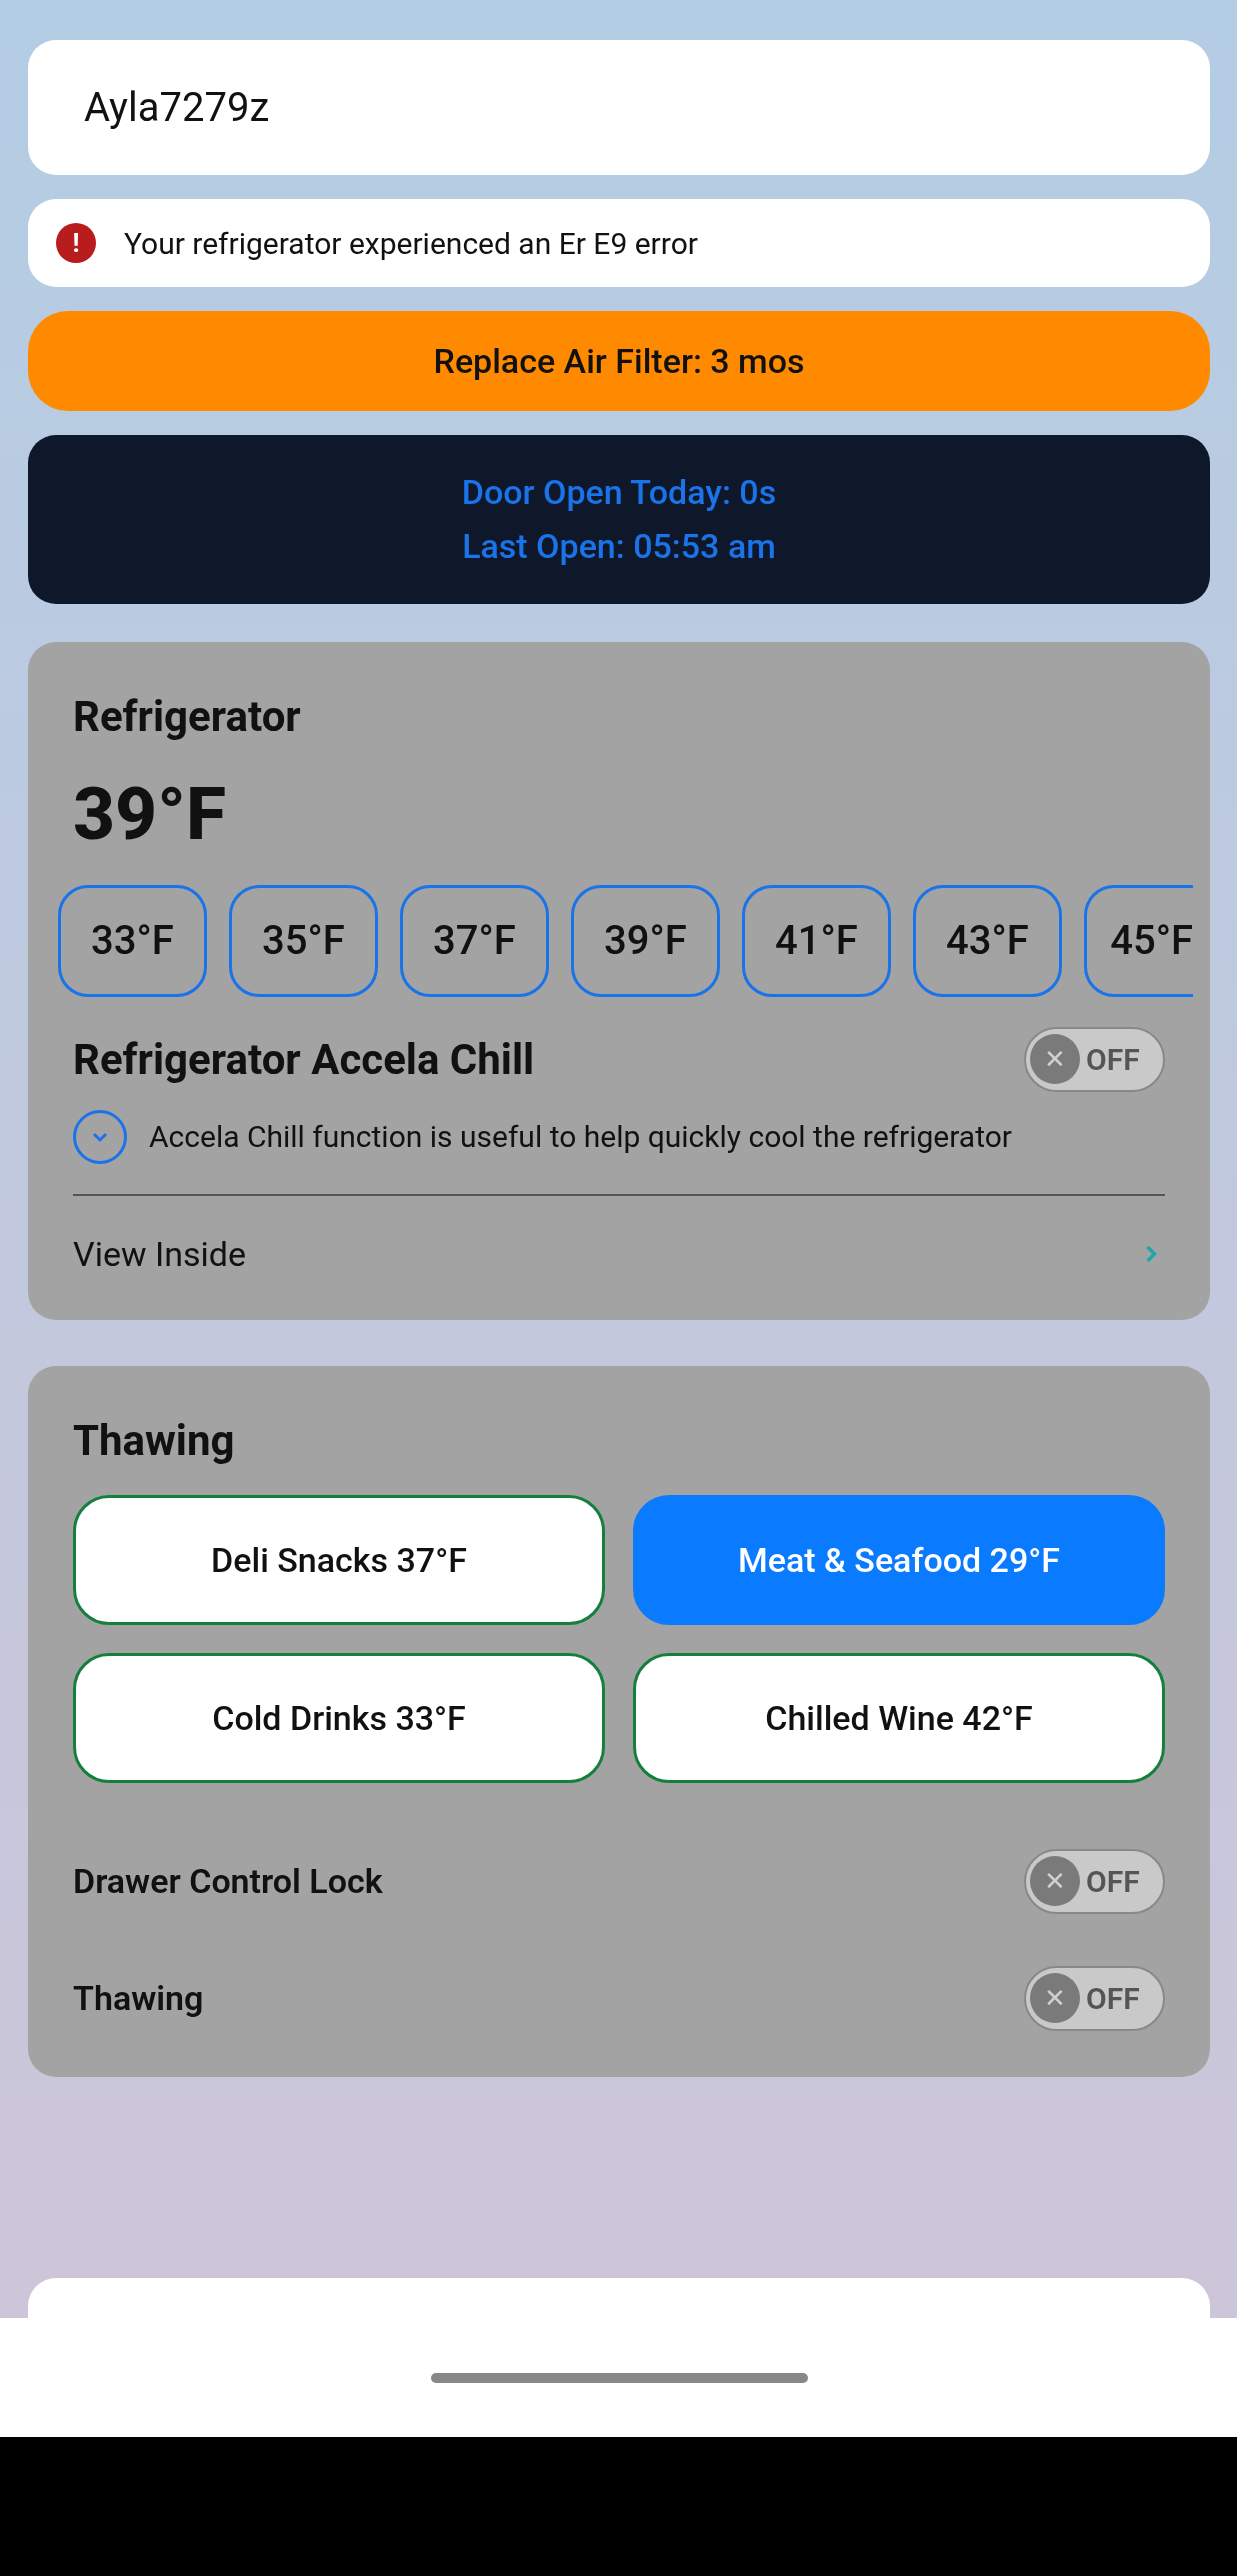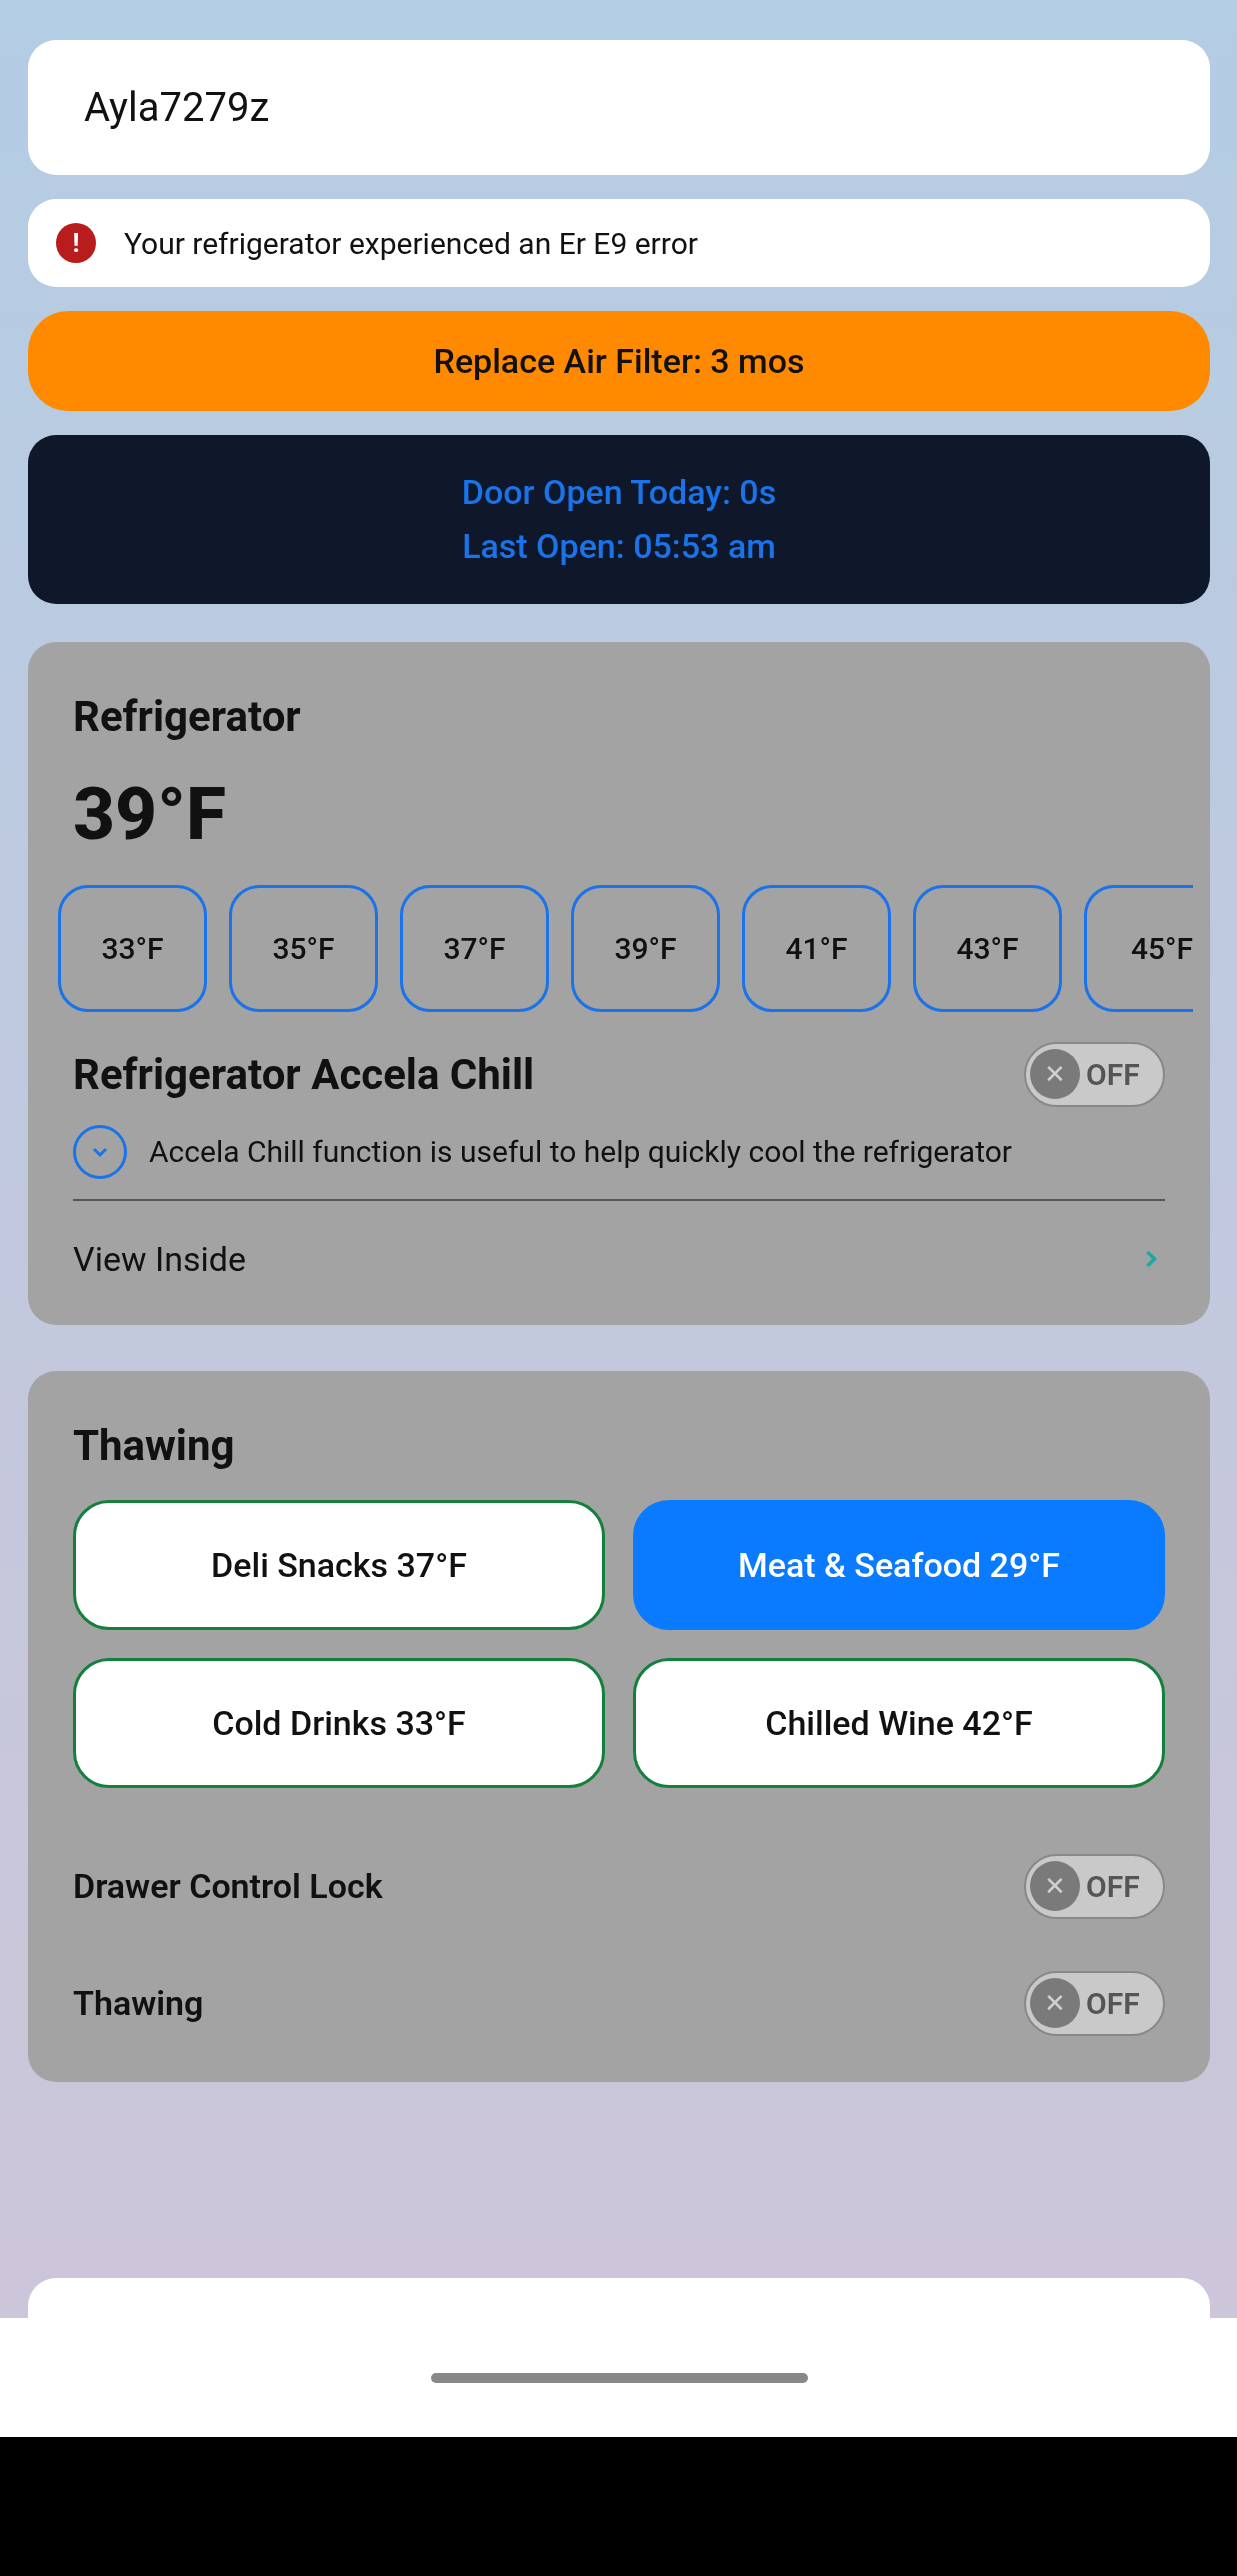--- a/index.html
+++ b/index.html
@@ -90,27 +90,27 @@
 .temp-row {
   display: flex;
   gap: 22px;
   overflow: hidden;
   margin-left: -15px;
   margin-right: -45px;
   padding-left: 0;
 }
 .temp-chip {
   min-width: 149px;
-  height: 127px;
+  height: 112px;
   border: 3px solid #1a73e8;
   border-radius: 30px;
   display: flex;
   align-items: center;
   justify-content: center;
-  font-size: 30px;
+  font-size: 40px;
   font-weight: 500;
   color: #111;
   flex-shrink: 0;
 }
 .temp-chip:last-child { min-width: 109px; border-radius: 30px 0 0 30px; border-right: none; justify-content: flex-end; padding-right: 0;}
 .feature-row {
   display: flex;
   justify-content: space-between;
   align-items: center;
   margin-top: 30px;
@@ -143,21 +143,21 @@
   font-size: 30px;
   font-weight: 600;
   color: #555;
   padding-right: 8px;
 }
 .desc-row {
   display: flex;
   align-items: center;
   gap: 22px;
   margin-top: 18px;
-  padding-bottom: 20px;
+  padding-bottom: 30px;
   border-bottom: 2px solid #555;
 }
 .expand-btn {
   width: 54px; height: 54px;
   border: 3px solid #1a73e8;
   border-radius: 50%;
   display: flex; align-items: center; justify-content: center;
   color: #1a73e8;
   flex-shrink: 0;
 }

